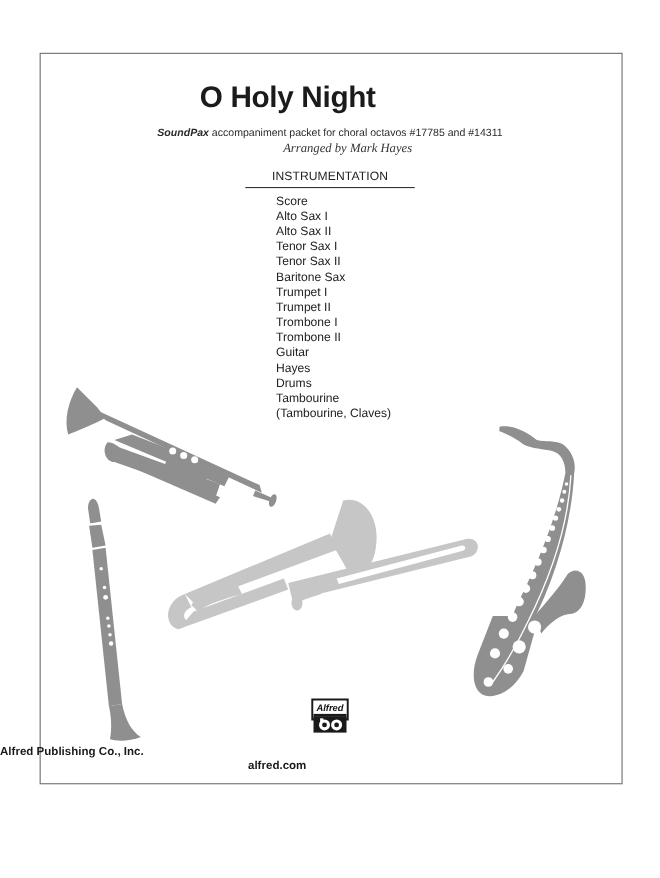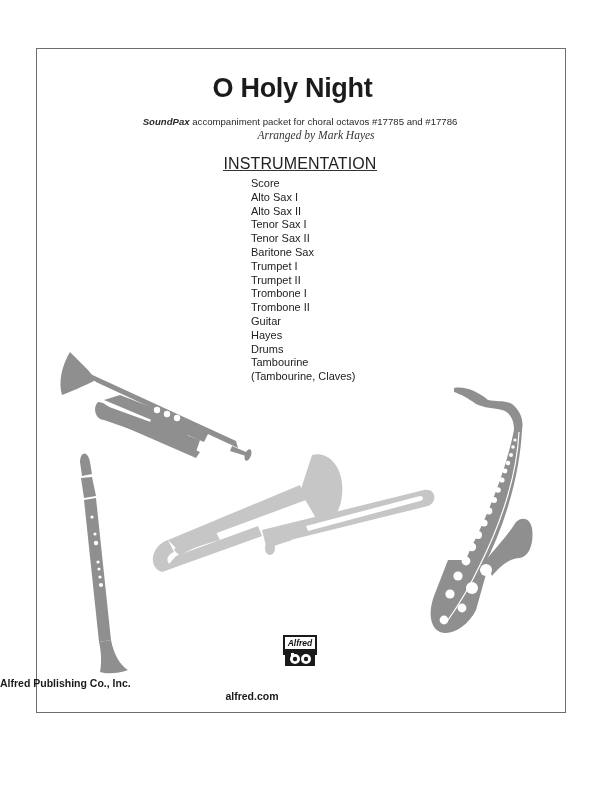--- a/index.html
+++ b/index.html
@@ -1,40 +1,40 @@
 <!DOCTYPE html>
 <html><head>
 <meta charset="utf-8">
 <style>
   html, body { margin: 0; padding: 0; background: #ffffff; }
   body { width: 600px; height: 798px; position: relative; overflow: hidden; font-family: "Liberation Sans", sans-serif; color: #1a1a1a; }
   .frame { position: absolute; left: 36px; top: 48px; width: 530px; height: 665px; border: 1px solid #6e6e6e; box-sizing: border-box; }
-  .title { position: absolute; left: 0; top: 73px; width: 523px; text-align: center; font-family: "Liberation Sans", sans-serif; font-weight: bold; font-size: 27px; letter-spacing: -0.3px; color: #1b1b1b; padding-left: 31px; }
+  .title { position: absolute; left: 0; top: 73px; width: 523px; text-align: center; font-family: "Liberation Sans", sans-serif; font-weight: bold; font-size: 27px; letter-spacing: -0.3px; color: #1b1b1b; }
   .subtitle { position: absolute; left: 0; top: 116px; width: 600px; text-align: center; font-size: 9.6px; color: #2a2a2a; }
   .subtitle .brand { font-weight: bold; font-style: italic; }
   .arranger { position: absolute; left: 16px; top: 129px; width: 600px; text-align: center; font-family: "Liberation Serif", serif; font-style: italic; font-size: 11.5px; color: #333; }
-  .instr-heading { position: absolute; left: 223px; top: 155px; width: 154px; text-align: center; font-size: 16px; letter-spacing: 0.1px; color: #222; }
+  .instr-heading { position: absolute; left: 223px; top: 155px; width: 154px; text-align: center; font-size: 11px; letter-spacing: 0.1px; color: #222; }
   .instr-rule { position: absolute; left: 223px; top: 170px; width: 154px; height: 1px; background: #333; }
   .instr-list { position: absolute; left: 251px; top: 177px; margin: 0; padding: 0; list-style: none; font-size: 11px; color: #222; }
   .instr-list li { height: 13.8px; line-height: 13.8px; white-space: nowrap; }
   .art { position: absolute; left: 0; top: 0; width: 600px; height: 798px; pointer-events: none; }
   .logo { position: absolute; left: 283px; top: 635px; width: 34px; height: 20px; border: 2px solid #1a1a1a; box-sizing: border-box; background: #fff; }
   .logo .logo-text { position: absolute; left: 0; top: 0; width: 30px; height: 12px; background: #fff; font-size: 8.5px; font-weight: bold; font-style: italic; text-align: center; line-height: 12px; color: #111; border-bottom: 2px solid #1a1a1a; }
   .logo .logo-mark { position: absolute; left: 0; top: 14px; width: 30px; height: 15px; background: #1a1a1a; }
   .publisher { position: absolute; left: 0; top: 677px; width: 600px; text-align: left; font-size: 10.5px; font-weight: bold; color: #1a1a1a; }
   .website { position: absolute; left: 0; top: 690px; width: 504px; text-align: center; font-size: 10.5px; font-weight: bold; color: #1a1a1a; }
 </style>
 </head>
 <body>
 
 <div class="frame"></div>
 
 <div class="title">O Holy Night</div>
 
-<div class="subtitle"><span class="brand">SoundPax</span><span> accompaniment packet for choral octavos #17785 and #17786</span></div>
+<div class="subtitle"><span class="brand">SoundPax</span><span> accompaniment packet for choral octavos #17785 and #14311</span></div>
 
 <div class="arranger">Arranged by Mark Hayes</div>
 
 <div class="instr-heading">INSTRUMENTATION</div>
 <div class="instr-rule"></div>
 
 <ul class="instr-list">
   <li>Score</li>
   <li>Alto Sax I</li>
   <li>Alto Sax II</li>

